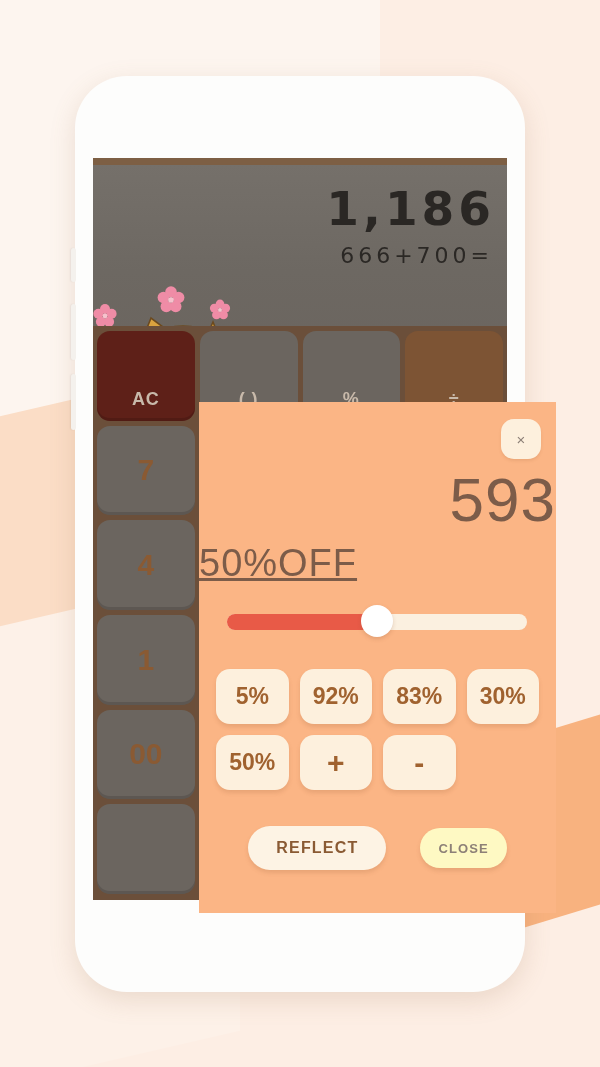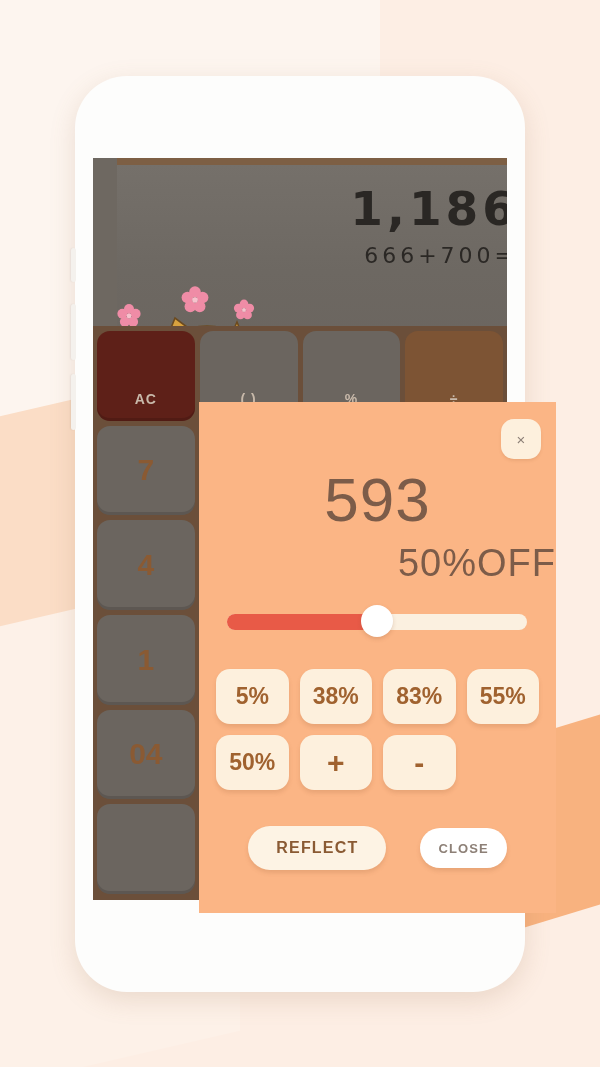--- a/index.html
+++ b/index.html
@@ -57,21 +57,20 @@
   #screen {
     position:absolute; left:18px; top:82px; width:414px; height:742px;
     overflow:hidden; background:#6e6861;
   }
 
   
   #display {
     position:relative; height:200px; width:100%;
     background: linear-gradient(180deg,#75706a 0%, #6d6862 55%, #6b655f 100%);
     border-top:7px solid #7d5f44;
-    margin-left:24px;
   }
   #display .disp-main {
     position:absolute; right:12px; top:16px;
     font-size:47px; font-weight:700; color:#2a2724;
     letter-spacing:4px; font-family:"DejaVu Sans", sans-serif;
   }
   #display .disp-sub {
     position:absolute; right:14px; top:78px;
     font-size:22px; color:#2b2825; letter-spacing:4px;
     font-family:"DejaVu Sans", sans-serif;
@@ -88,43 +87,43 @@
     grid-template-rows:repeat(6,1fr); gap:5px;
   }
   .key {
     background:#6b655f; border-radius:13px;
     box-shadow: inset 0 -3px 0 rgba(0,0,0,0.13);
     display:flex; align-items:center; justify-content:center;
     color:#8a5a33; font-size:30px; font-weight:700;
   }
   .key.ac   { background:#5e2018; }
   .key.warm { background:#7d5434; }
-  .key .tiny { font-size:14px; color:#c8b9aa; letter-spacing:1px; line-height:1.15; text-align:left;margin-top:47px; }
+  .key .tiny { font-size:18px; color:#c8b9aa; letter-spacing:1px; line-height:1.15; text-align:left;margin-top:47px; }
   .eq-bar { width:34px; height:5px; background:#8a5a33; border-radius:3px; margin:2.5px 0; }
   .dot { width:9px; height:9px; border-radius:50%; background:#8a5a33; }
 
   
   #modal {
     position:absolute; left:124px; top:326px; width:357px; height:511px;
     background:#fbb585; z-index:6;
   }
   #close-x {
     position:absolute; right:15px; top:17px; width:40px; height:40px;
     background:#fdf0dd; border-radius:13px;
     display:flex; align-items:center; justify-content:center;
     font-size:15px; color:#8d8077; font-weight:400;
     box-shadow: 0 2px 3px rgba(150,90,50,0.14);
   }
   #amount {
-    position:absolute; top:62px; left:0; width:100%; text-align:center;
+    position:absolute; top:62px; left:0; width:100%; text-align:right;
     font-size:62px; color:#7c5c49; font-weight:400; letter-spacing:1px;
   }
   #percent-label {
-    position:absolute; top:140px; left:0; width:100%; text-align:right;
-    font-size:38px; color:#7c5c49; font-weight:400; letter-spacing:1px;
+    position:absolute; top:140px; left:0; width:100%; text-align:left;
+    font-size:38px; color:#7c5c49; font-weight:400; letter-spacing:1px;text-decoration:underline;
   }
 
   
   #slider { position:absolute; top:203px; left:28px; width:300px; height:32px; }
   #track-bg {
     position:absolute; top:9px; left:0; width:100%; height:16px;
     background:#fbf0e0; border-radius:8px;
   }
   #track-fill {
     position:absolute; top:9px; left:0; height:16px;
@@ -154,21 +153,21 @@
     position:absolute; top:424px; left:0; width:100%;
     display:flex; justify-content:center; align-items:center; gap:34px;
   }
   #reflect-btn {
     background:#fdf3e4; border-radius:22px; padding:0 28px; height:44px;
     display:flex; align-items:center; justify-content:center;
     font-size:16px; font-weight:700; color:#8a5a33; letter-spacing:1.2px;
     box-shadow: 0 3px 4px rgba(150,90,50,0.18);
   }
   #close-btn {
-    background:#ffffff; border-radius:20px; padding:0 18px; height:40px;
+    background:#fef9c3; border-radius:20px; padding:0 18px; height:40px;
     display:flex; align-items:center; justify-content:center;
     font-size:13px; font-weight:700; color:#8d8077; letter-spacing:1.1px;
     box-shadow: 0 3px 4px rgba(150,90,50,0.18);
   }
 </style>
 </head>
 <body>
 
 <div id="bg">
   <div class="band band-a"></div>
@@ -276,21 +275,21 @@
           <span>2</span>
         </div>
       <div class="key">
           <span>3</span>
         </div>
       <div class="key">
           <span>+</span>
         </div>
 
       <div class="key">
-          <span>04</span>
+          <span>00</span>
         </div>
       <div class="key">
           <span>0</span>
         </div>
       <div class="key">
           <span class="dot"></span>
         </div>
       <div class="key">
         <div>
           <div class="eq-bar"></div>
@@ -319,27 +318,27 @@
       <div id="track-bg"></div>
       <div id="track-fill" style="width: 150px;"></div>
       <div id="thumb" style="left: 134px;"></div>
     </div>
 
     <div id="pct-grid">
       <div class="pct-btn">
           <span>5%</span>
         </div>
       <div class="pct-btn">
-          <span>38%</span>
+          <span>92%</span>
         </div>
       <div class="pct-btn">
           <span>83%</span>
         </div>
       <div class="pct-btn">
-          <span>55%</span>
+          <span>30%</span>
         </div>
       <div class="pct-btn">
           <span>50%</span>
         </div>
       <div class="pct-btn op">
           <span>+</span>
         </div>
       <div class="pct-btn op">
           <span>-</span>
         </div>

